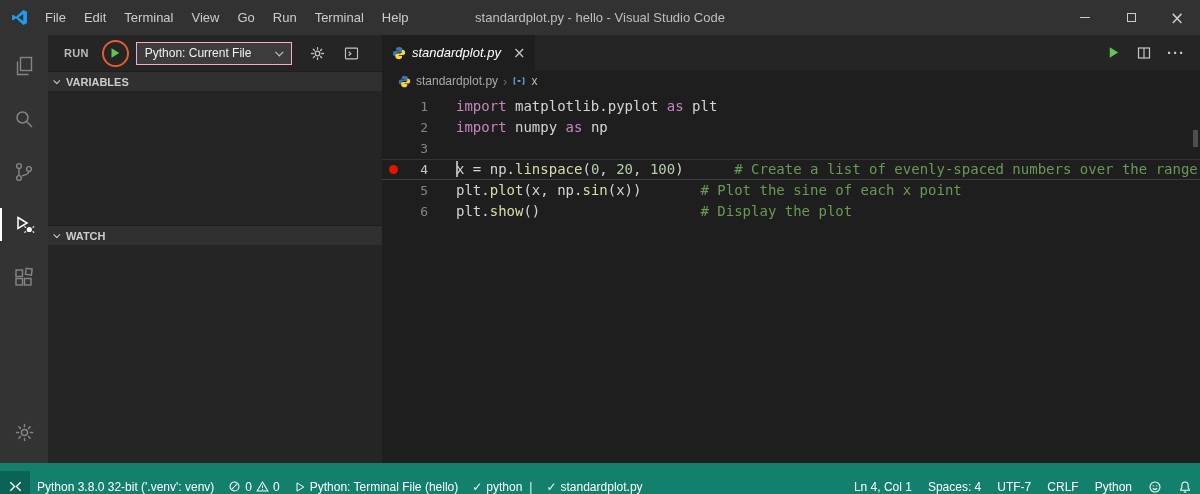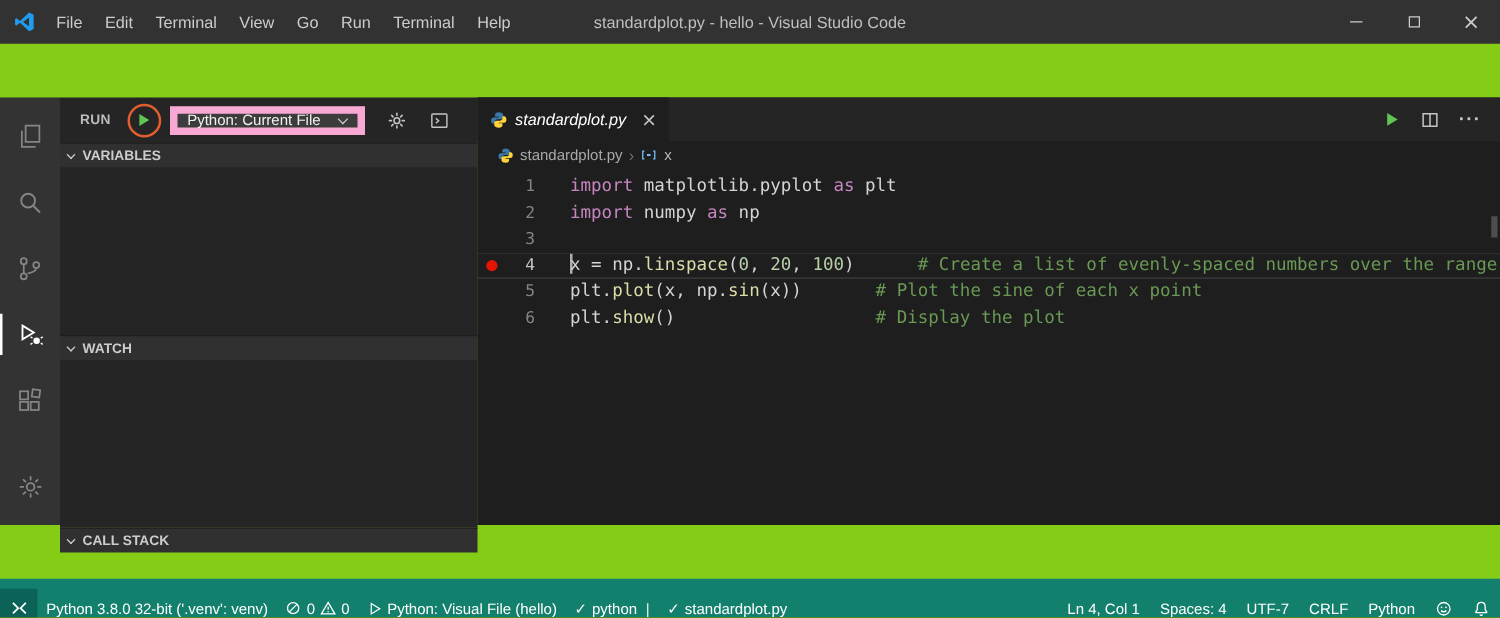--- a/index.html
+++ b/index.html
@@ -1,18 +1,18 @@
 <!DOCTYPE html>
 <html><head>
 <meta charset="utf-8">
 <style>
   * { box-sizing: border-box; }
   body { margin: 0; background: #1E1E1E; }
   .window { width: 1200px; height: 494px; display: flex; flex-direction: column;
-    font-family: "Liberation Sans", sans-serif; background: #84cc16; color: #CCC; overflow: hidden; gap: 43px; }
+    font-family: "Liberation Sans", sans-serif; background: #000000; color: #CCC; overflow: hidden; }
 
   
   .titlebar { flex: 0 0 35px; background: #323233; display: flex; align-items: center; position: relative; }
   .logo { padding: 0 8px 0 11px; display: flex; }
   .menus { display: flex; height: 100%; align-items: center; }
   .menu-item { padding: 0 9px; font-size: 13px; color: #CCC; line-height: 35px; }
   .tb-title { position: absolute; left: 0; right: 0; text-align: center; font-size: 13px; color: #BFBFBF; pointer-events: none; }
   .win-controls { margin-left: auto; display: flex; height: 100%; z-index: 1; }
   .wc { width: 46px; display: flex; align-items: center; justify-content: center; }
   .wc-min i { width: 10px; height: 1px; background: #CCC; display: block; }
@@ -29,21 +29,21 @@
   .ab-item.active { color: #FFFFFF; }
   .ab-item.active::before { content: ""; position: absolute; left: 0; top: 10px; bottom: 10px; width: 2px; background: #FFF; }
   .ab-bottom .ab-item { height: 46px; }
 
   
   .sidebar { flex: 0 0 334px; background: #252526; display: flex; flex-direction: column; }
   .run-toolbar { flex: 0 0 36px; display: flex; align-items: center; padding: 0 16px; }
   .run-label { font-size: 11px; font-weight: 700; letter-spacing: .3px; color: #BBB; margin-right: 13px; }
   .play-wrap { position: relative; width: 27px; height: 27px; display: flex; align-items: center; justify-content: center; margin-right: 7px; }
   .ring { position: absolute; inset: 0; border: 2px solid #E25E2E; border-radius: 50%; }
-  .config-dropdown { width: 156px; height: 23px; background: #3C3C3C; border: 6px solid #f9a8d4;
+  .config-dropdown { width: 156px; height: 23px; background: #3C3C3C; border: 1px solid #f9a8d4;
     display: flex; align-items: center; gap: 6px; padding: 0 8px; font-size: 12px; color: #F0F0F0; }
   .config-label { flex: 1; white-space: nowrap; overflow: hidden; }
   .chev { width: 6px; height: 6px; border-left: 1px solid #CCC; border-bottom: 1px solid #CCC;
     transform: rotate(-45deg) translateY(-1px); display: inline-block; flex: 0 0 auto; }
   .tb-icon { margin-left: 17px; color: #C5C5C5; display: flex; }
 
   .section-header { flex: 0 0 20px; background: #303031; border-top: 1px solid #1E1E1E;
     display: flex; align-items: center; gap: 6px; padding: 0 7px; font-size: 11px; font-weight: 700; color: #CCC; }
   .section-header .chev { width: 5px; height: 5px; }
   .section-body { background: #252526; }
@@ -207,24 +207,20 @@
         <span>VARIABLES</span>
       </div>
       <div class="section-body body-variables"></div>
 
       <div class="section-header">
         <span class="chev"></span>
         <span>WATCH</span>
       </div>
       <div class="section-body body-watch"></div>
 
-      <div class="section-header">
-        <span class="chev"></span>
-        <span>CALL STACK</span>
-      </div>
       <div class="section-body body-callstack"></div>
     </div>
 
     <div class="editor-col">
       <div class="tabbar">
         <div class="tab">
           <svg width="14" height="14" viewBox="0 0 16 16">
               <path fill="#3B77A8" d="M7.9 1C5.9 1 4.6 1.9 4.6 3.5V5h3.5v.6H3.2C1.6 5.6 1 6.9 1 8.5s.6 2.9 2.2 2.9h1.4V9.6c0-1.3 1.1-2.3 2.4-2.3h3.1c1.1 0 2-.9 2-2V3.5C12.1 1.9 9.9 1 7.9 1z"></path>
               <path fill="#FFD43B" d="M8.1 15c2 0 3.3-.9 3.3-2.5V11H7.9v-.6h4.9c1.6 0 2.2-1.3 2.2-2.9s-.6-2.9-2.2-2.9h-1.4v1.8c0 1.3-1.1 2.3-2.4 2.3H5.9c-1.1 0-2 .9-2 2v1.8C3.9 14.1 6.1 15 8.1 15z"></path>
             </svg>
@@ -318,21 +314,21 @@
             <path d="M8 2.4 14.6 13.6H1.4z"></path>
             <path d="M8 6.7v3"></path>
             <circle cx="8" cy="11.6" r=".7" fill="#FFF" stroke="none"></circle>
           </svg>
         <span>0</span>
       </div>
       <div class="sb-item">
         <svg width="12" height="12" viewBox="0 0 16 16" fill="none" stroke="#FFF" stroke-width="1.3">
             <path d="M4 2.5 13 8 4 13.5z"></path>
           </svg>
-        <span>Python: Visual File (hello)</span>
+        <span>Python: Terminal File (hello)</span>
       </div>
       <div class="sb-item">
         <span class="check">✓</span>
         <span>python</span>
         <span class="sep">|</span>
       </div>
       <div class="sb-item">
         <span class="check">✓</span>
         <span>standardplot.py</span>
       </div>

